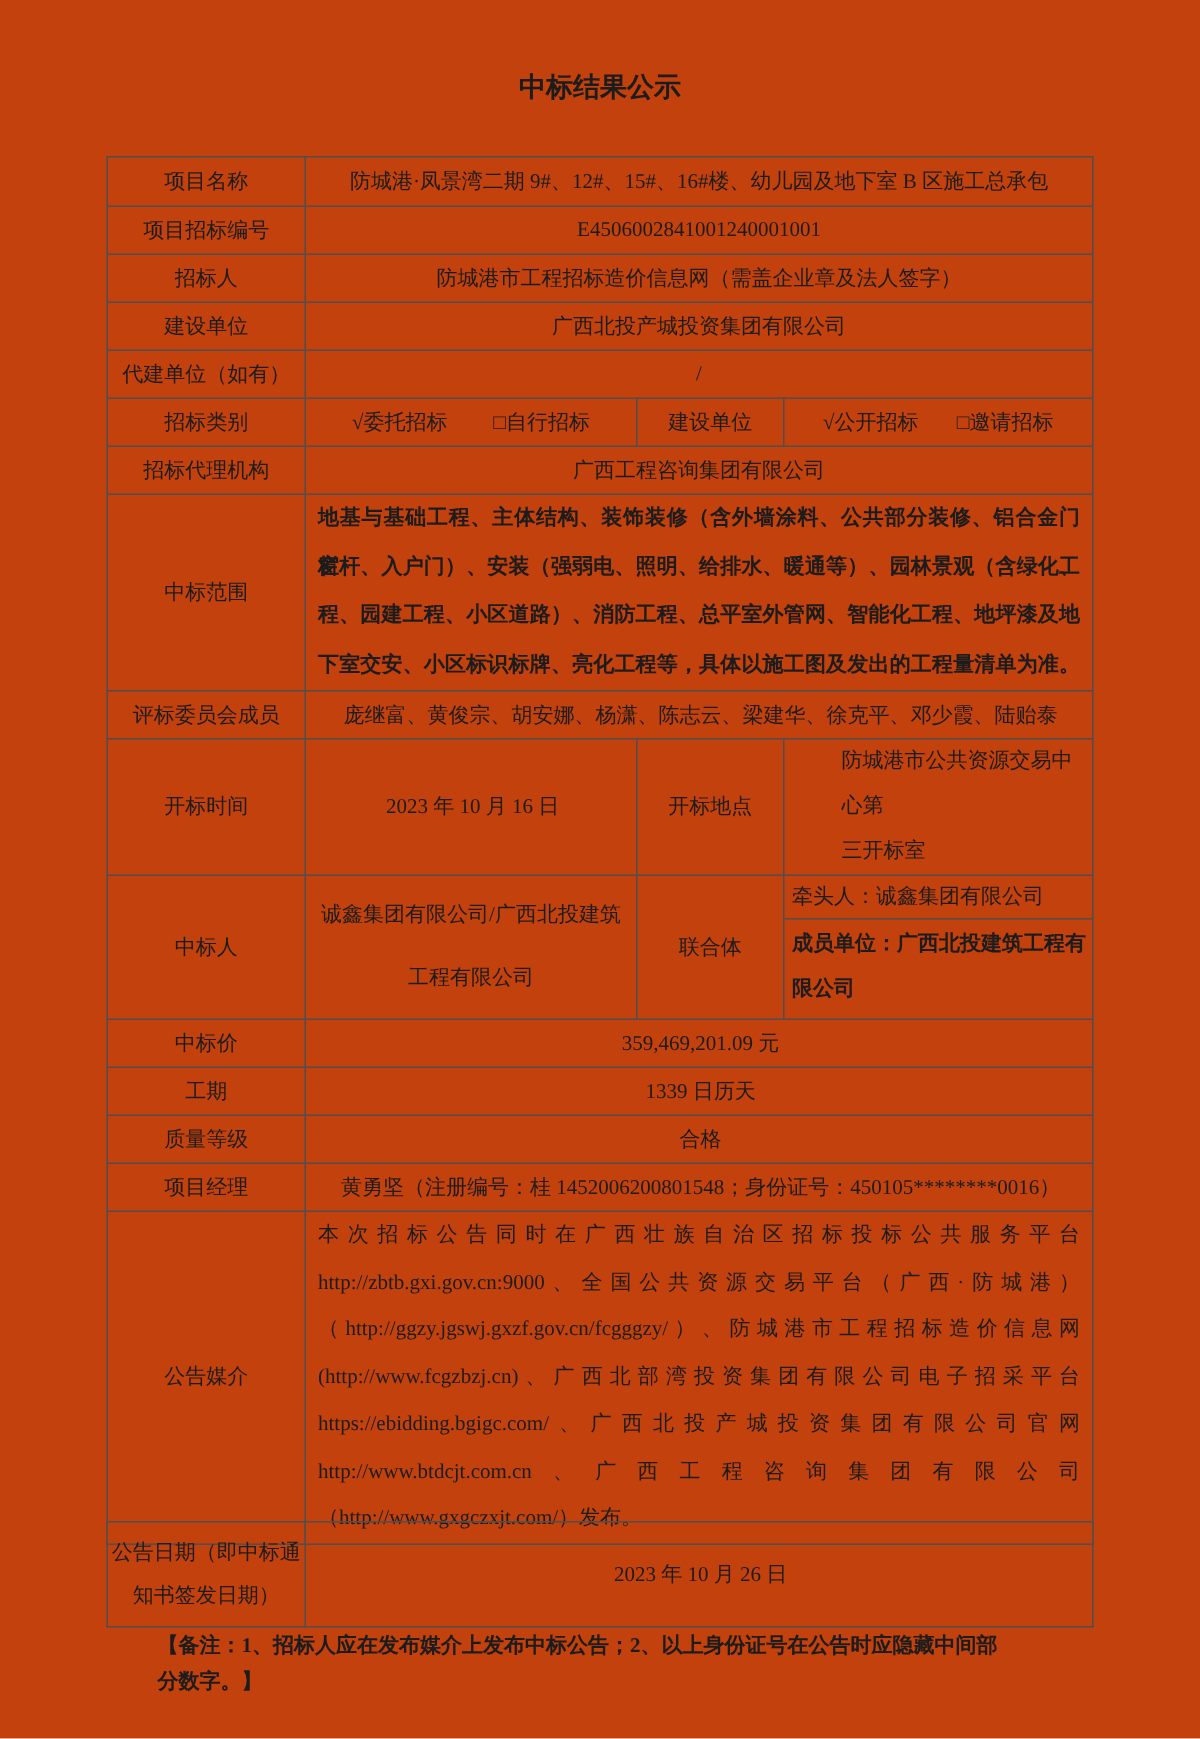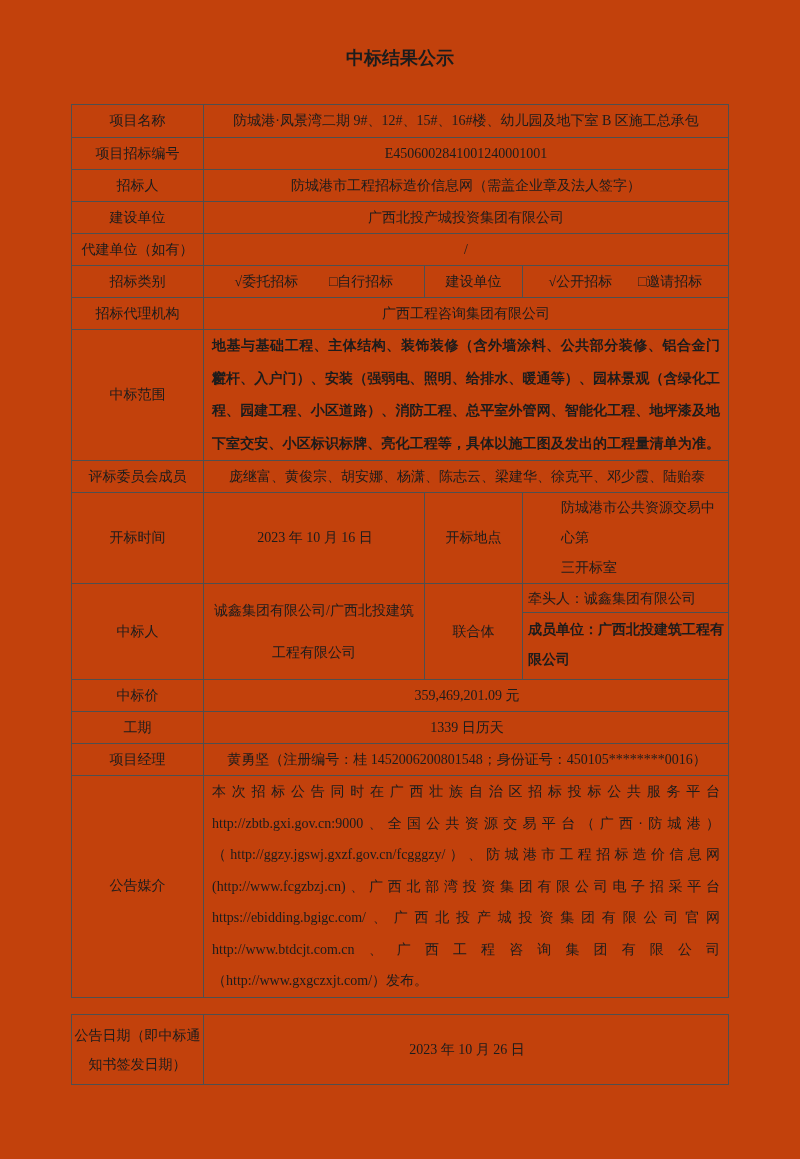--- a/index.html
+++ b/index.html
@@ -168,20 +168,24 @@
     </tr>
     <tr style="height:32px">
       <td class="label">中标价</td>
       <td class="left" colspan="3">359,469,201.09 元</td>
     </tr>
     <tr style="height:32px">
       <td class="label">工期</td>
       <td class="left" colspan="3">1339 日历天</td>
     </tr>
     <tr style="height:32px">
+      <td class="label">质量等级</td>
+      <td class="left" colspan="3">合格</td>
+    </tr>
+    <tr style="height:32px">
       <td class="label">项目经理</td>
       <td class="left" colspan="3">黄勇坚（注册编号：桂 1452006200801548；身份证号：450105********0016）</td>
     </tr>
     <tr style="height:221px">
       <td class="label">公告媒介</td>
       <td class="nopad" colspan="3">
         <div class="media-lines">
               <div class="line">本次招标公告同时在广西壮族自治区招标投标公共服务平台</div>
               <div class="line">http://zbtb.gxi.gov.cn:9000、全国公共资源交易平台（广西·防城港）</div>
               <div class="line">（http://ggzy.jgswj.gxzf.gov.cn/fcgggzy/）、防城港市工程招标造价信息网</div>
@@ -206,14 +210,18 @@
         <div class="announce-label-lines">
               <div class="line">公告日期（即中标通</div>
               <div class="line">知书签发日期）</div>
             </div>
       </td>
       <td class="left">2023 年 10 月 26 日</td>
     </tr>
   </tbody>
     </table>
 
+  <div class="note-block">
+      <div class="line">【备注：1、招标人应在发布媒介上发布中标公告；2、以上身份证号在公告时应隐藏中间部</div>
+      <div class="line">分数字。】</div>
+    </div>
 
 </div>
 
 </body></html>

